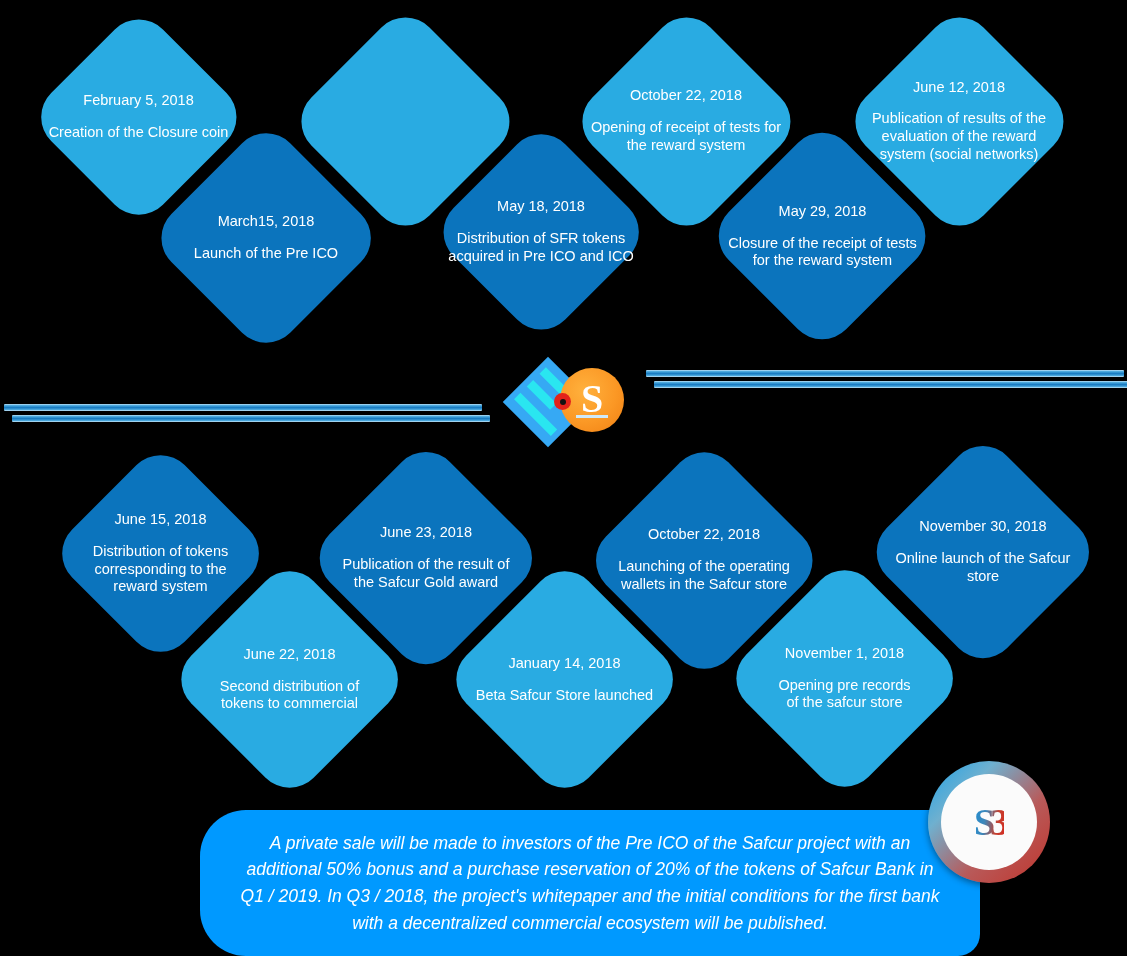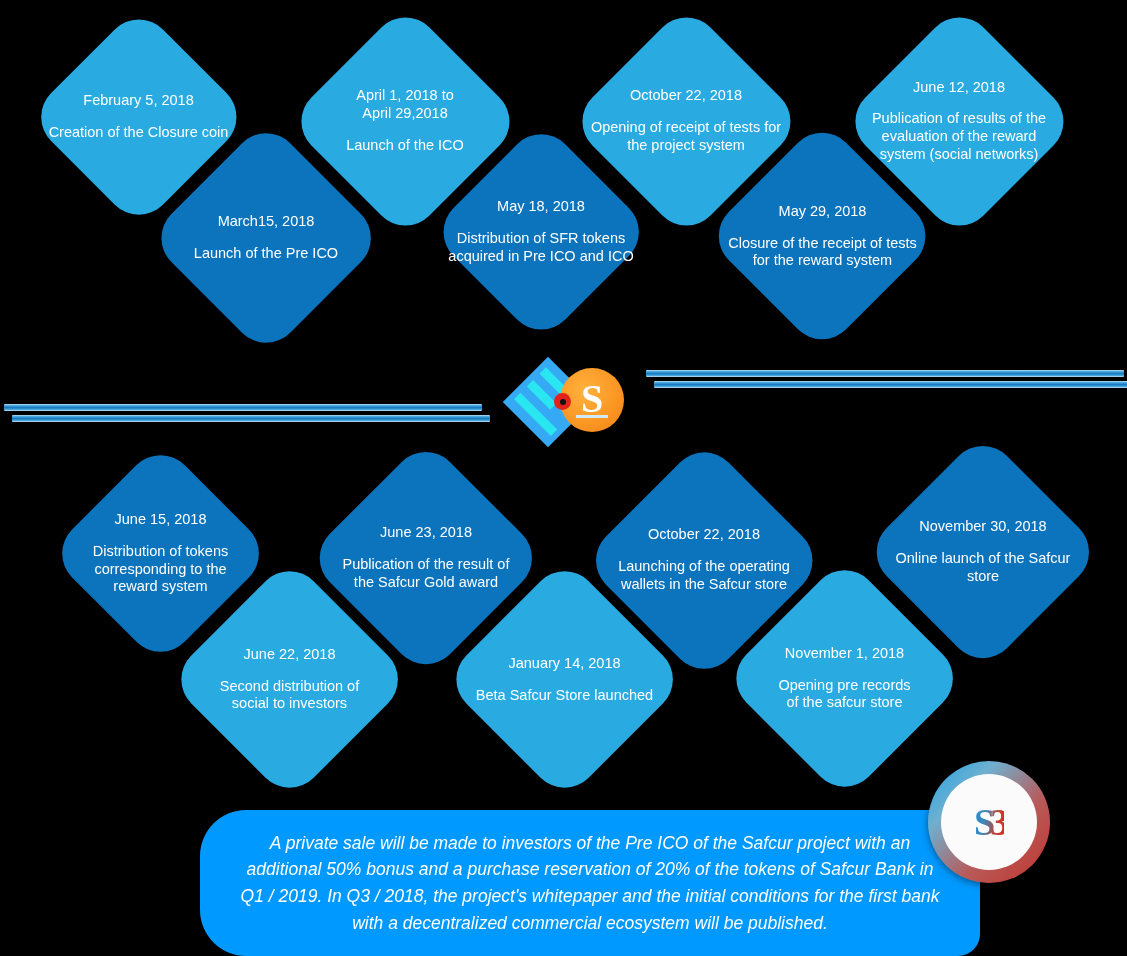--- a/index.html
+++ b/index.html
@@ -137,40 +137,35 @@
       </div>
       <div class="diamond dark z2" style="left: 147px; top: 119px; width: 238px; height: 238px;">
         <div class="shape" style="inset: 34.8543px auto auto 34.8543px; width: 168.291px; height: 168.291px;"></div>
         <div class="content">
           <div class="date">March15, 2018</div>
           <div class="desc" style="white-space: pre-line;">Launch of the Pre ICO</div>
         </div>
       </div>
       <div class="diamond light z1" style="left: 287px; top: 3px; width: 236px; height: 236px;">
         <div class="shape" style="inset: 34.5614px auto auto 34.5614px; width: 166.877px; height: 166.877px;"></div>
-        <div class="content">
-          <div class="date">April 1, 2018 to
-April 29,2018</div>
-          <div class="desc" style="white-space: pre-line;">Launch of the ICO</div>
-        </div>
       </div>
       <div class="diamond dark z2" style="left: 429px; top: 120px; width: 224px; height: 224px;">
         <div class="shape" style="inset: 32.804px auto auto 32.804px; width: 158.392px; height: 158.392px;"></div>
         <div class="content">
           <div class="date">May 18, 2018</div>
           <div class="desc" style="white-space: pre-line;">Distribution of SFR tokens
 acquired in Pre ICO and ICO</div>
         </div>
       </div>
       <div class="diamond light z1" style="left: 568px; top: 3px; width: 236px; height: 236px;">
         <div class="shape" style="inset: 34.5614px auto auto 34.5614px; width: 166.877px; height: 166.877px;"></div>
         <div class="content">
           <div class="date">October 22, 2018</div>
           <div class="desc" style="white-space: pre-line;">Opening of receipt of tests for
-the project system</div>
+the reward system</div>
         </div>
       </div>
       <div class="diamond dark z2" style="left: 705px; top: 119px; width: 235px; height: 235px;">
         <div class="shape" style="inset: 34.415px auto auto 34.415px; width: 166.17px; height: 166.17px;"></div>
         <div class="content">
           <div class="date">May 29, 2018</div>
           <div class="desc" style="white-space: pre-line;">Closure of the receipt of tests
 for the reward system</div>
         </div>
       </div>
@@ -190,21 +185,21 @@
           <div class="desc" style="white-space: pre-line;">Distribution of tokens
 corresponding to the
 reward system</div>
         </div>
       </div>
       <div class="diamond light z2" style="left: 167px; top: 557px; width: 245px; height: 245px;">
         <div class="shape" style="inset: 35.8794px auto auto 35.8794px; width: 173.241px; height: 173.241px;"></div>
         <div class="content">
           <div class="date">June 22, 2018</div>
           <div class="desc" style="white-space: pre-line;">Second distribution of
-social to investors</div>
+tokens to commercial</div>
         </div>
       </div>
       <div class="diamond dark z1" style="left: 306px; top: 438px; width: 240px; height: 240px;">
         <div class="shape" style="inset: 35.1472px auto auto 35.1472px; width: 169.706px; height: 169.706px;"></div>
         <div class="content">
           <div class="date">June 23, 2018</div>
           <div class="desc" style="white-space: pre-line;">Publication of the result of
 the Safcur Gold award</div>
         </div>
       </div>

